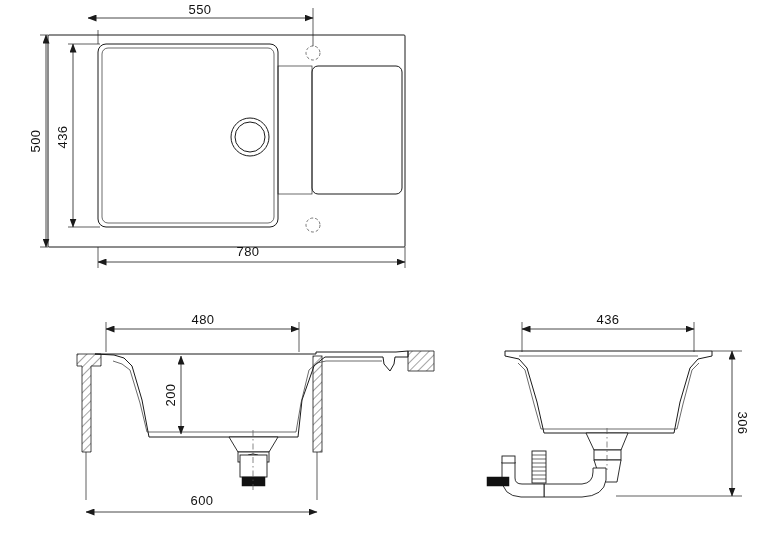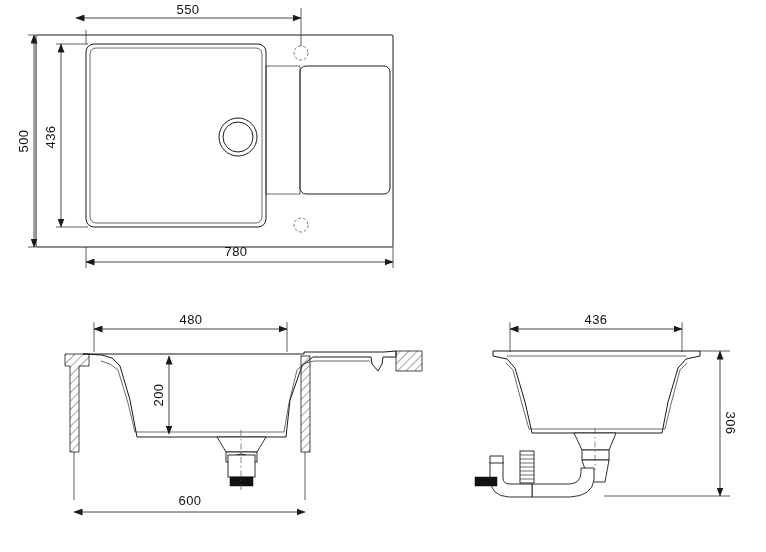--- a/index.html
+++ b/index.html
@@ -10,21 +10,21 @@
   }
   body {
     width: 766px;
     height: 552px;
     font-family: "Liberation Sans", sans-serif;
     overflow: hidden;
     position: relative;
   }
   #drawing-root {
     position: absolute;
-    left: 4px;
+    left: 16px;
     top: 0;
     width: 747px;
     height: 552px;
   }
   svg.sheet {
     display: block;
     width: 766px;
     height: 552px;
     background: #ffffff;
   }

